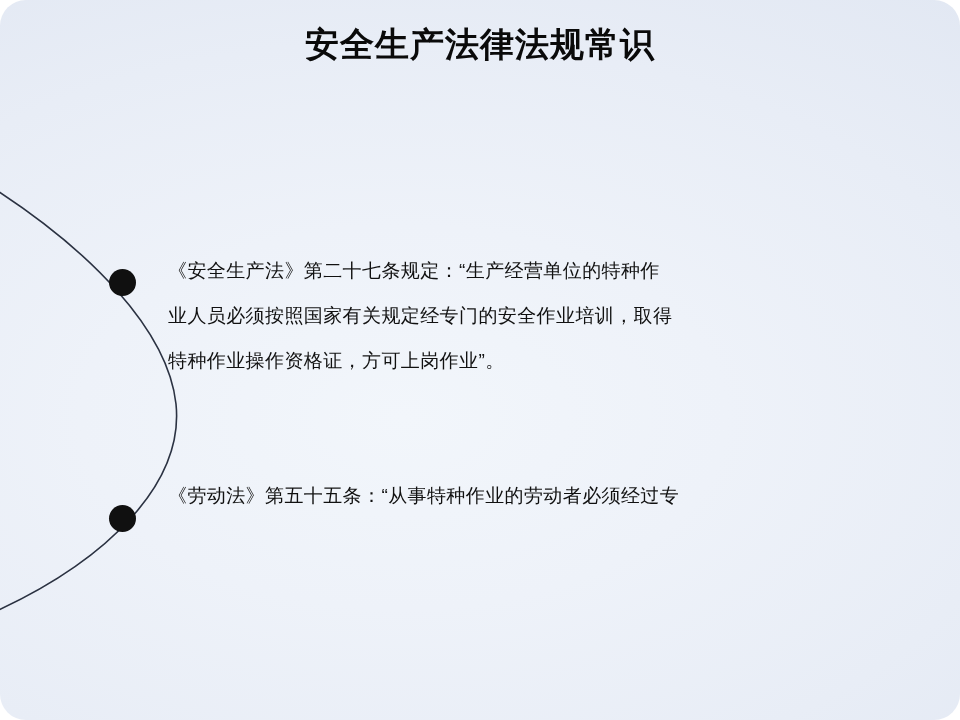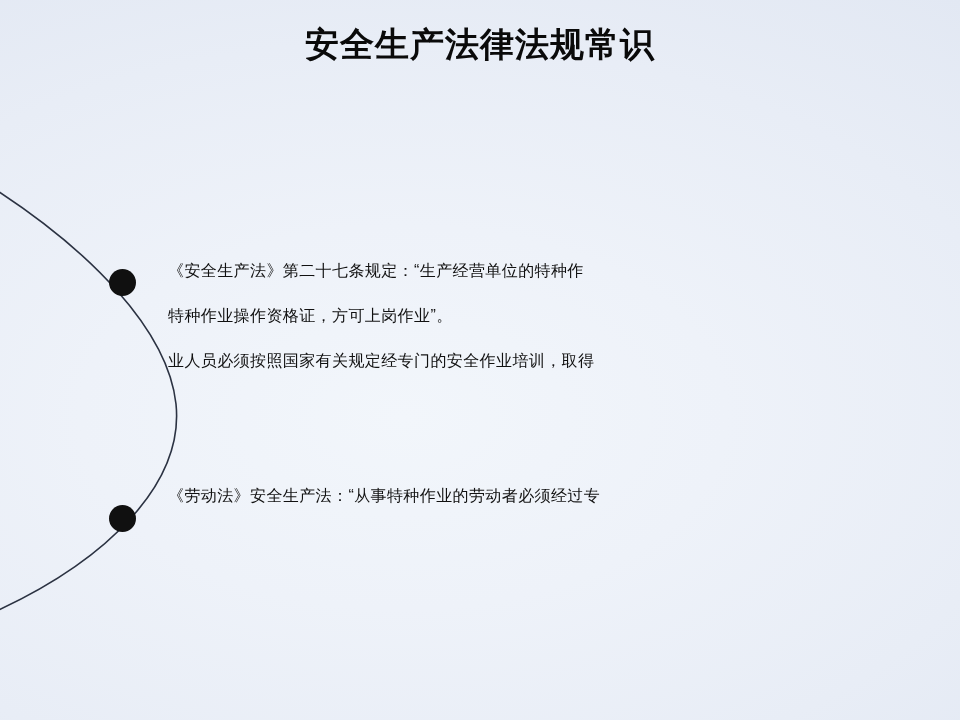--- a/index.html
+++ b/index.html
@@ -21,20 +21,21 @@
     box-sizing: border-box;
     background:
       radial-gradient(ellipse 120% 95% at 42% 58%,
         #f2f6fb 0%,
         #eef2f9 28%,
         #e8edf6 55%,
         #e2e8f3 78%,
         #dee4f0 100%),
       linear-gradient(135deg, #dde3ef 0%, #eef2f8 45%, #e6ebf5 100%);
     overflow: hidden;
+    border-radius: 26px;
   }
 
   
   .arc-layer {
     position: absolute;
     left: 0;
     top: 0;
     width: 960px;
     height: 720px;
     pointer-events: none;
@@ -58,21 +59,21 @@
   .body-block {
     position: absolute;
     left: 168px;
     top: 248px;
     width: 730px;
   }
 
   .para {
     position: relative;
     color: #111111;
-    font-size: 16px;
+    font-size: 19px;
     line-height: 45px;
     letter-spacing: 0.4px;
     text-align: justify;
   }
 
   .para.second {
     margin-top: 90px;
   }
 
   .para .line {
@@ -110,22 +111,22 @@
 
   <div class="slide-title">安全生产法律法规常识</div>
 
   <div class="bullet-dot one"></div>
   <div class="bullet-dot two"></div>
 
   <div class="body-block">
 
     <div class="para first-para">
       <span class="line first">《安全生产法》第二十七条规定：“生产经营单位的特种作</span>
+      <span class="line indent">业人员必须按照国家有关规定经专门的安全作业培训，取得</span>
       <span class="line indent">特种作业操作资格证，方可上岗作业”。</span>
-      <span class="line indent">业人员必须按照国家有关规定经专门的安全作业培训，取得</span>
     </div>
 
     <div class="para second">
-      <span class="line first">《劳动法》安全生产法：“从事特种作业的劳动者必须经过专</span>
+      <span class="line first">《劳动法》第五十五条：“从事特种作业的劳动者必须经过专</span>
     </div>
 
   </div>
 </div>
 
 </body></html>

